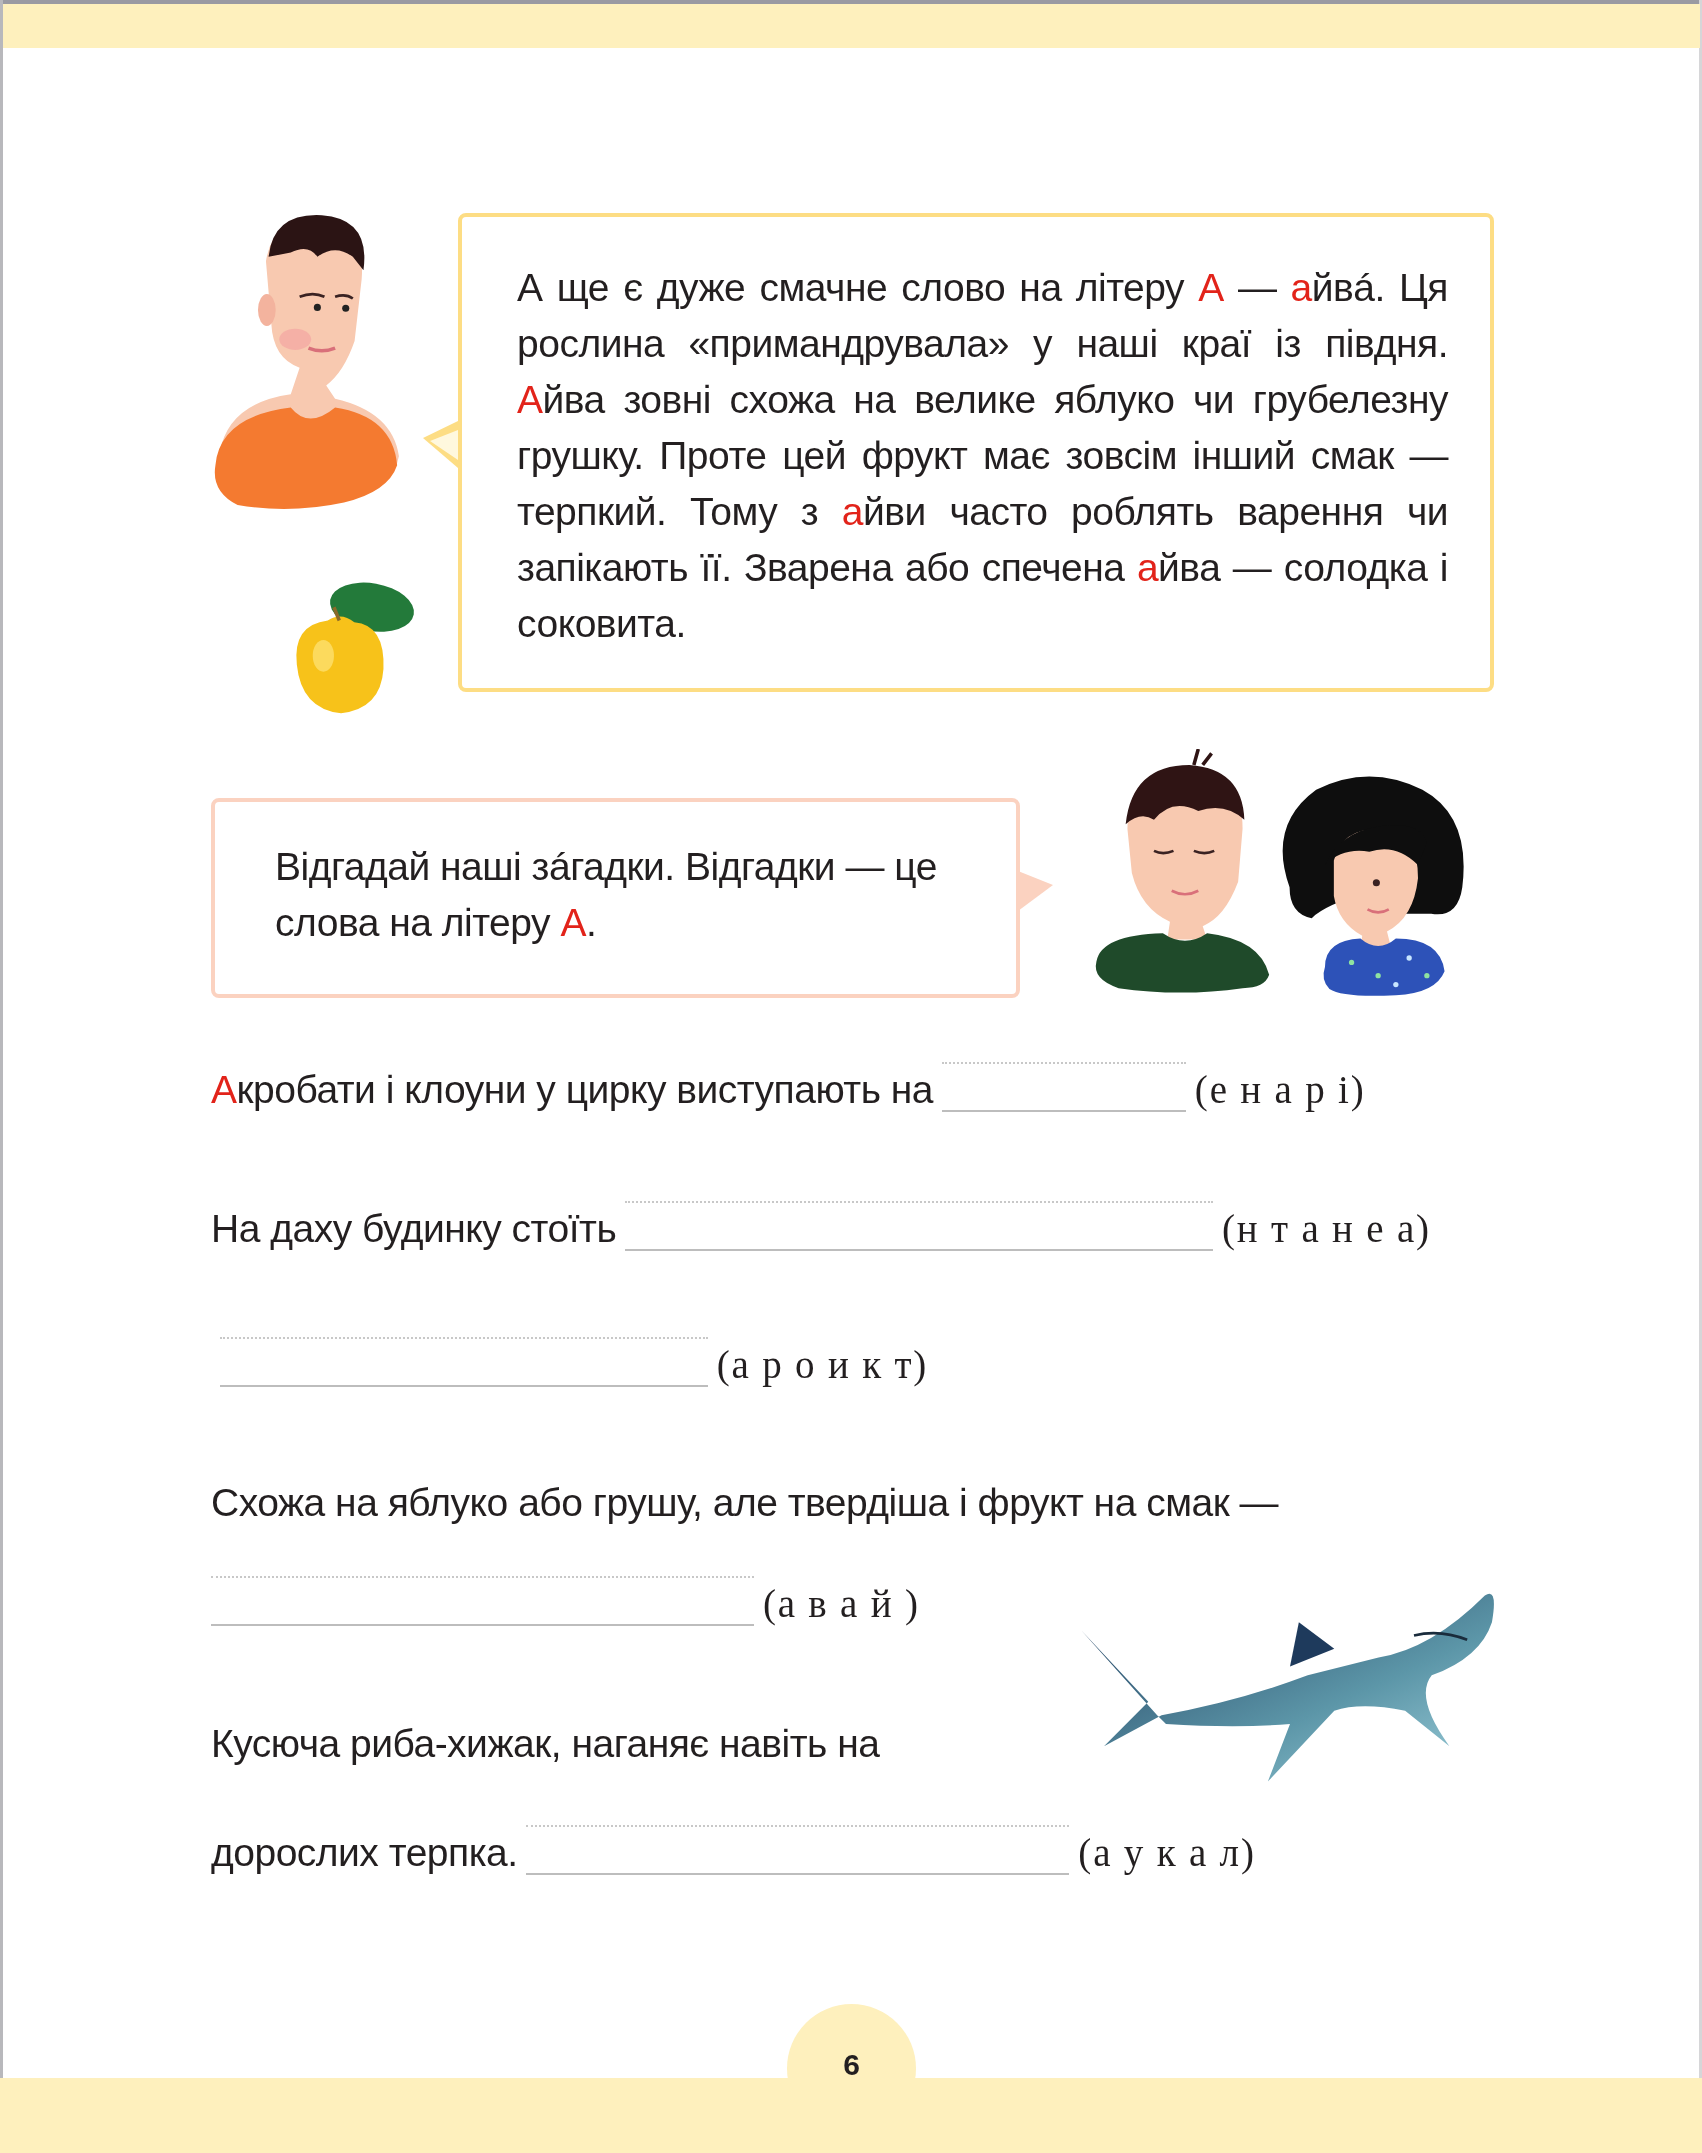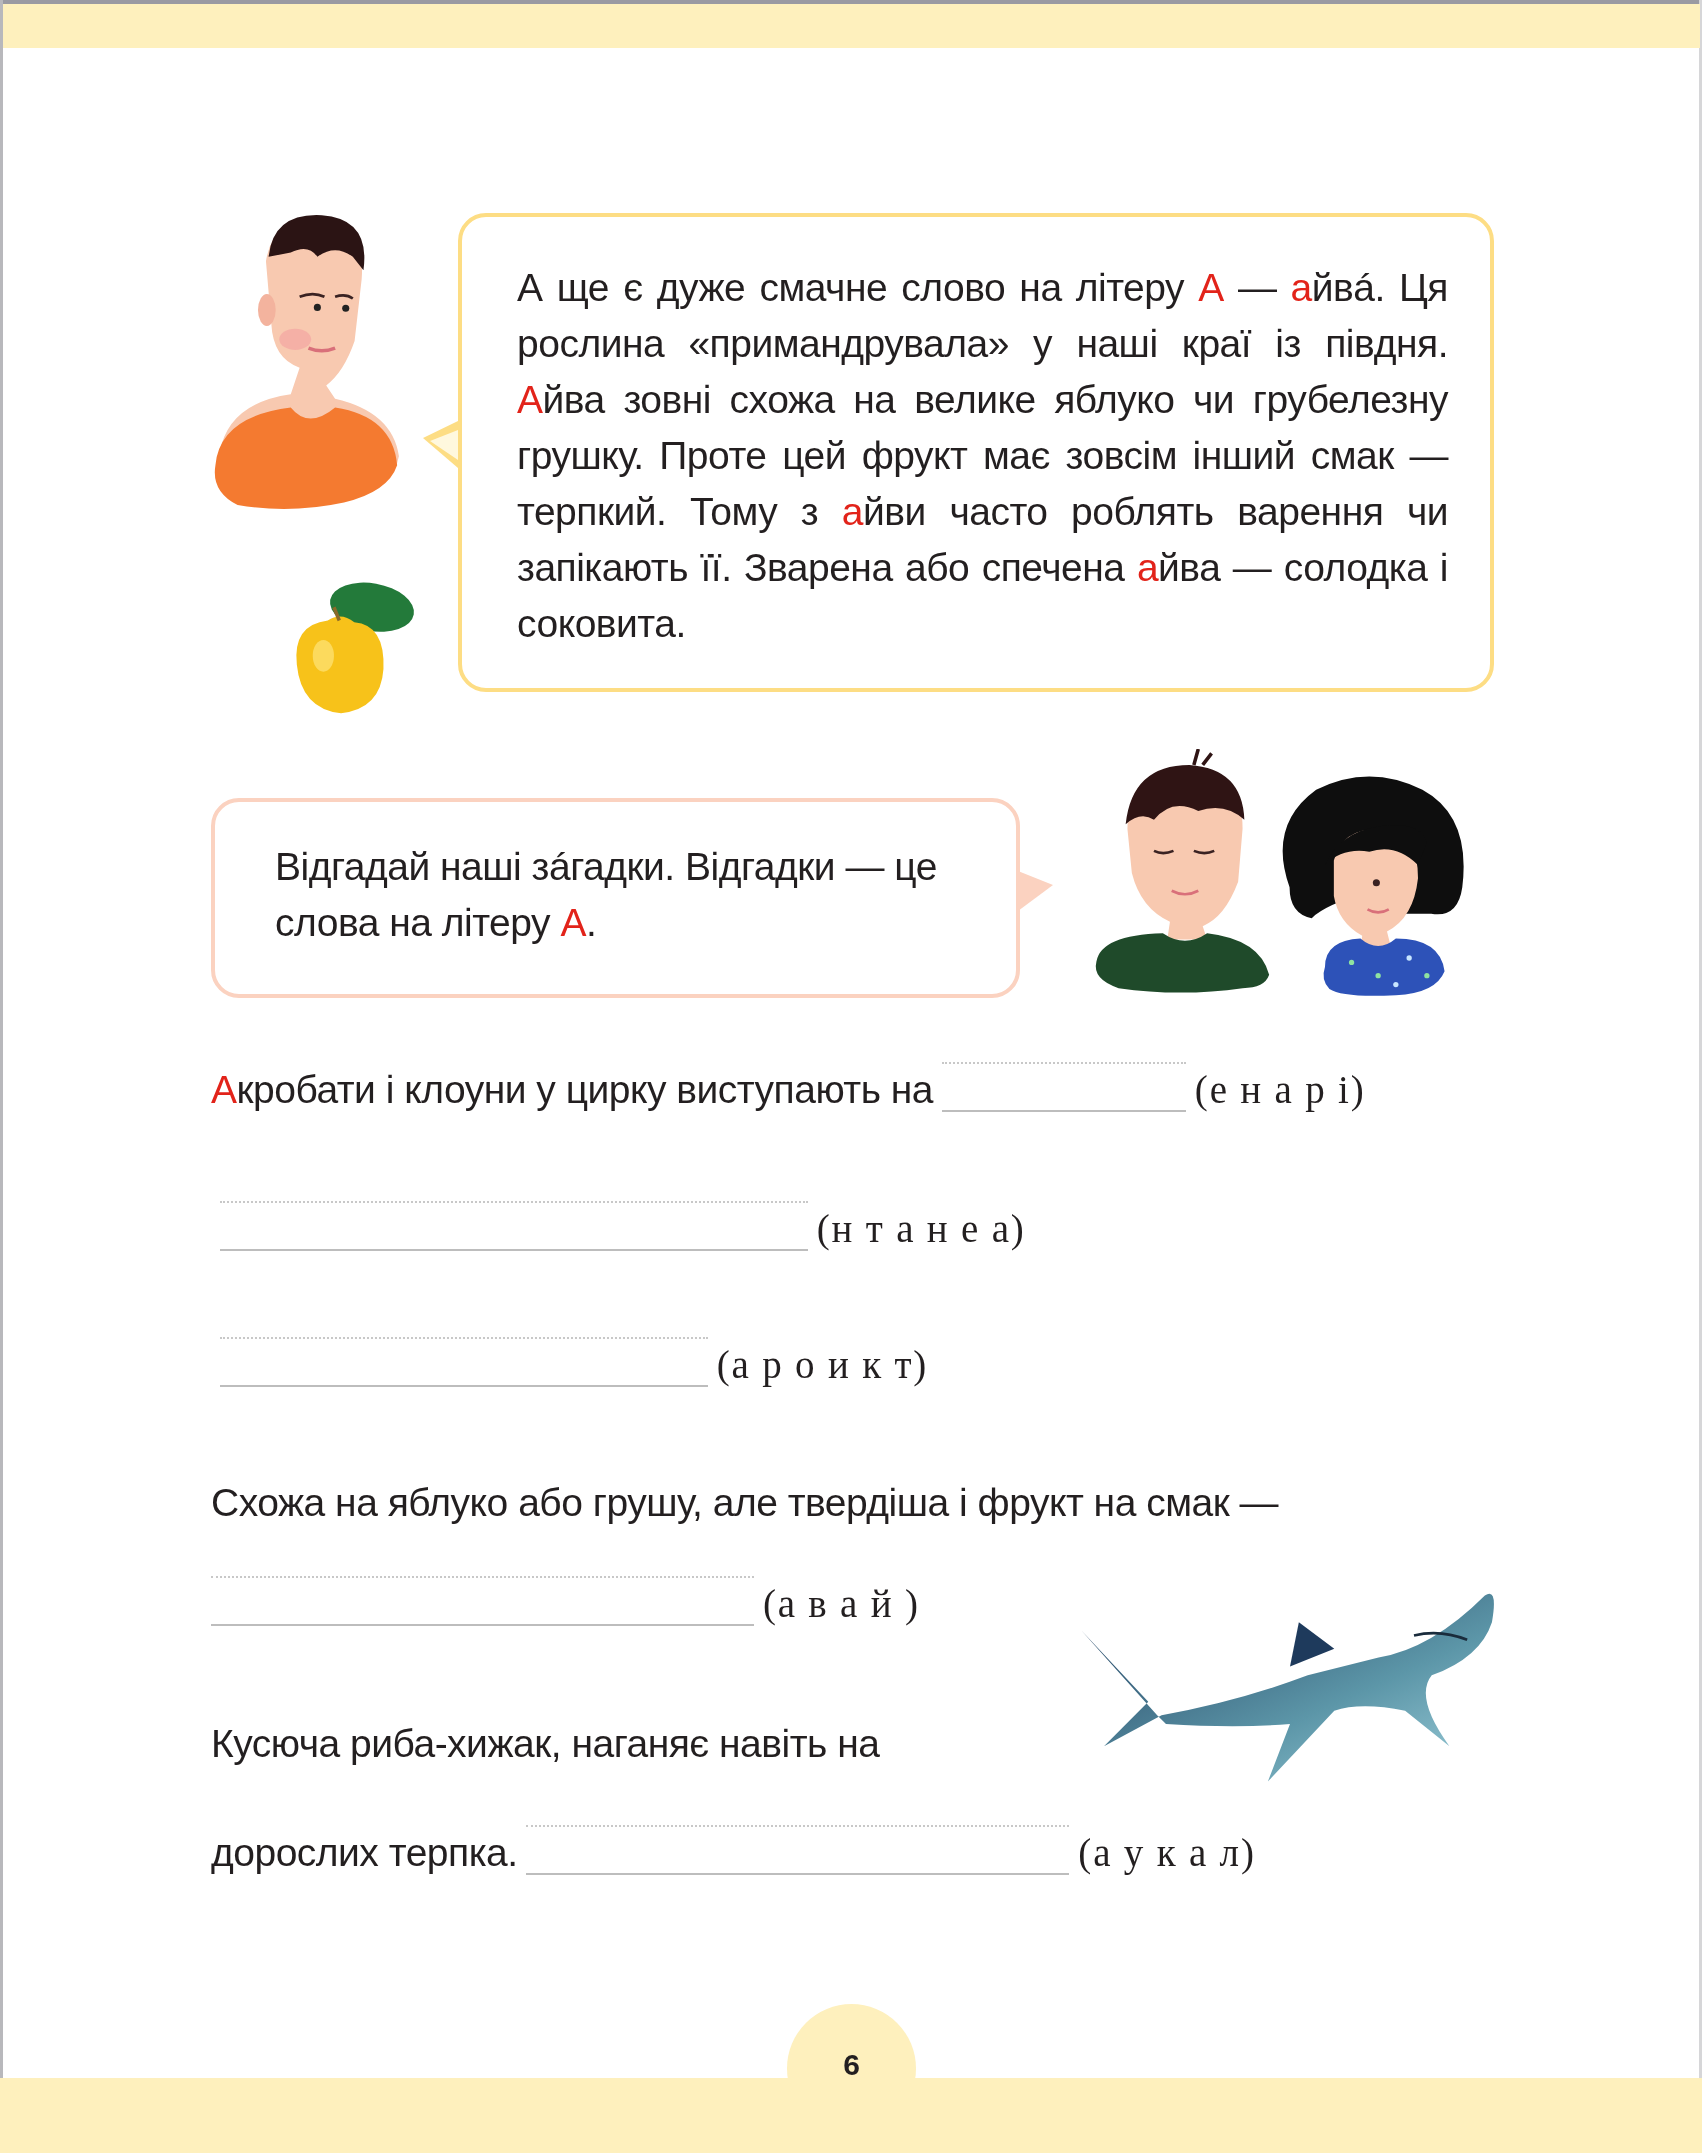--- a/index.html
+++ b/index.html
@@ -8,21 +8,21 @@
 
   .frame-top { position: absolute; left: 0; top: 0; width: 1702px; height: 4.4px; background: #9a9aa2; }
   .frame-left { position: absolute; left: 0; top: 0; width: 2.7px; height: 2154px; background: #b8b8bc; }
   .frame-right { position: absolute; right: 0; top: 0; width: 2.7px; height: 2154px; background: #d6d6d8; }
 
   .top-band { position: absolute; left: 2.7px; top: 4.4px; width: 1697px; height: 44px; background: #fef0bd; }
   .bottom-band { position: absolute; left: 0; top: 2078px; width: 1702px; height: 75px; background: #fef0bd; }
   .page-circle { position: absolute; left: 787px; top: 2004px; width: 129px; height: 129px; border-radius: 50%; background: #fef0bd; }
   .page-number { position: absolute; left: 787px; top: 2048px; width: 129px; text-align: center; font-size: 30px; font-weight: bold; color: #231f20; }
 
-  .bubble { position: absolute; background: #fff; border-radius: 28px; }
+  .bubble { position: absolute; background: #fff; border-radius: 8px; }
   .bubble-1 { left: 458px; top: 213px; width: 1036px; height: 479px; border: 4.4px solid #fddd84; }
   .bubble-1 .tail { position: absolute; left: -39px; top: 204px; width: 0; height: 0;
       border-top: 17.7px solid transparent; border-bottom: 30px solid transparent; border-right: 35px solid #fddd84; }
   .bubble-1 .tail-inner { position: absolute; left: -32px; top: 213px; width: 0; height: 0;
       border-top: 11.5px solid transparent; border-bottom: 19.5px solid transparent; border-right: 28px solid #fff8de; }
   .bubble-1 .text { position: absolute; left: 55px; top: 43px; width: 931px; font-size: 39px; line-height: 56px; text-align: justify; letter-spacing: -0.5px; }
 
   .bubble-2 { left: 211px; top: 798px; width: 809px; height: 200px; border: 4.4px solid #fbd2c0; }
   .bubble-2 .tail { position: absolute; right: -37px; top: 69px; width: 0; height: 0;
       border-top: 14px solid transparent; border-bottom: 26.6px solid transparent; border-left: 35px solid #fbd2c0; }
@@ -109,20 +109,21 @@
   <span class="red">А</span>
     <span>кробати і клоуни у цирку виступають на</span>
   <span class="blank" style="width:244px">
       <span class="dots"></span>
       <span class="line"></span>
     </span>
   <span class="hint">(е н а р і)</span>
 </div>
 
 <div class="riddle" style="top:1201px">
+  <span>На даху будинку стоїть</span>
   <span class="blank" style="width:588px">
       <span class="dots"></span>
       <span class="line"></span>
     </span>
   <span class="hint">(н т а н е а)</span>
 </div>
 
 <div class="riddle" style="top:1337px">
   <span class="blank" style="width:488px">
       <span class="dots"></span>

